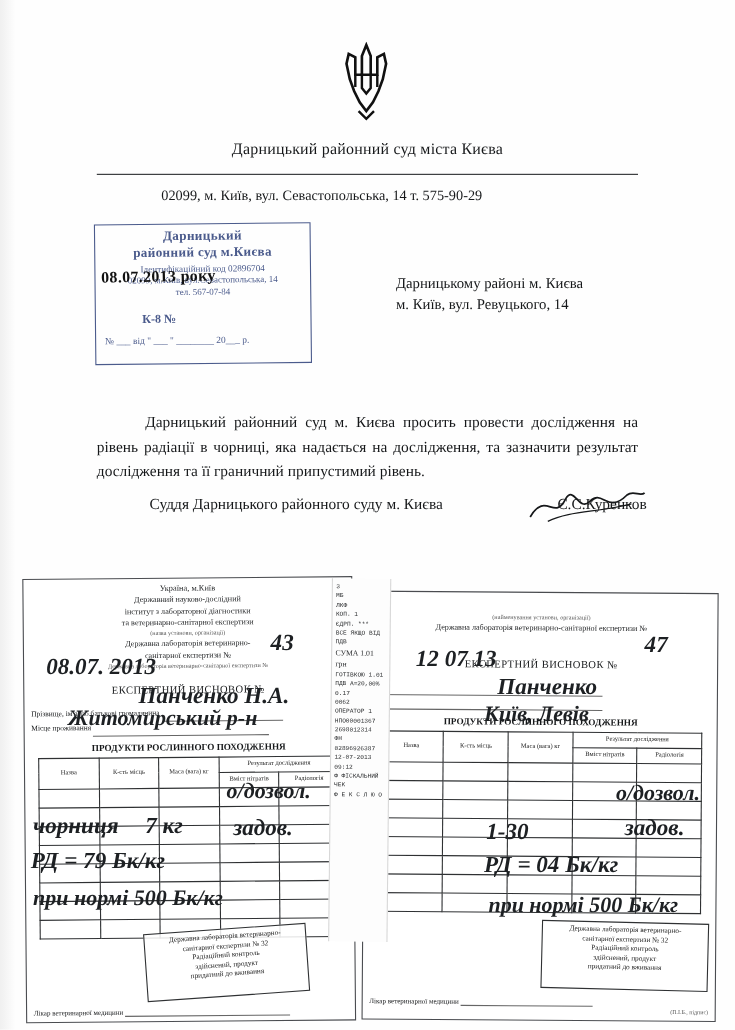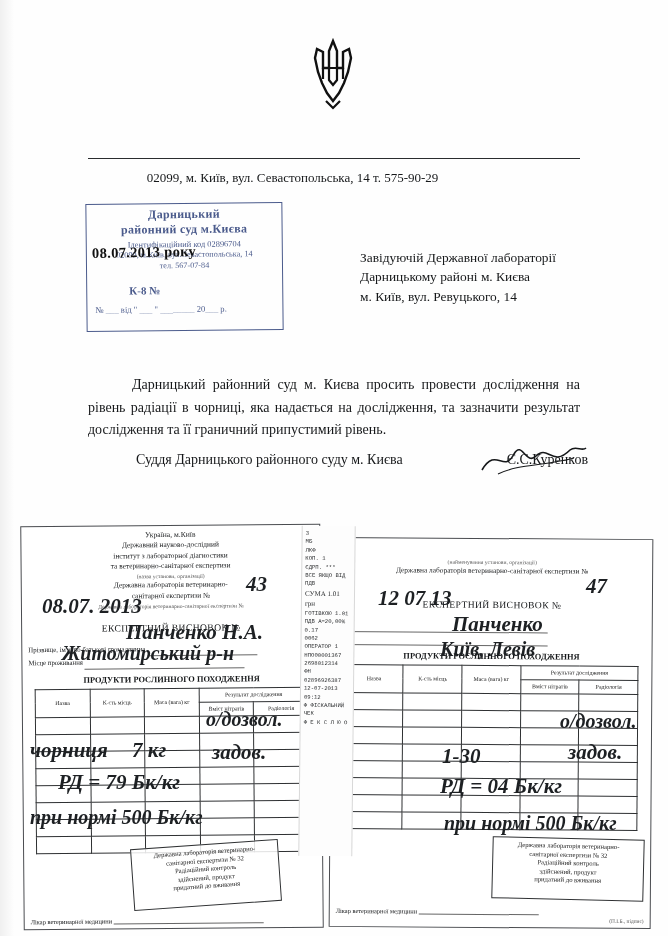--- a/index.html
+++ b/index.html
@@ -318,36 +318,36 @@
       <g fill="#111">
         <path d="M37 3 L41 13 L41 30 L47 30 L47 14 L53 11 L55 20 L52 34 L48 45 L43 55 L37 63 L31 55 L26 45 L22 34 L19 20 L21 11 L27 14 L27 30 L33 30 L33 13 Z" fill="none" stroke="#111" stroke-width="2.4"></path>
         <path d="M33 30 L33 42 L37 47 L41 42 L41 30 Z" fill="none" stroke="#111" stroke-width="2.2"></path>
         <path d="M27 30 L27 41" stroke="#111" stroke-width="2.2" fill="none"></path>
         <path d="M47 30 L47 41" stroke="#111" stroke-width="2.2" fill="none"></path>
         <path d="M30 63 L37 70 L44 63" fill="none" stroke="#111" stroke-width="2.2"></path>
       </g>
     </svg>
   </div>
 
+  <div class="court-title">Дарницький районний суд міста Києва</div>
   <div class="rule"></div>
   <div class="court-address">02099, м. Київ, вул. Севастопольська, 14  т. 575-90-29</div>
 
   <div class="stamp">
     <div class="s-big">Дарницький</div>
     <div class="s-big">районний суд м.Києва</div>
     <div class="s-code">Ідентифікаційний код 02896704</div>
     <div class="s-addr">02099, м.Київ, вул.Севастопольська, 14</div>
     <div class="s-addr">тел. 567-07-84</div>
     <div class="s-k8">К-8  №</div>
     <div class="s-line">№ ___ від " ___ " ________ 20___ р.</div>
   </div>
   <div class="stamp-date">08.07.2013 року</div>
 
   <div class="addressee">
-    <div>Завідуючій Державної лабораторії</div>
     <div>Дарницькому районі м. Києва</div>
     <div>м. Київ, вул. Ревуцького, 14</div>
   </div>
 
   <div class="body-text">Дарницький районний суд м. Києва просить провести дослідження на рівень радіації в чорниці, яка надається на дослідження, та зазначити результат дослідження та її граничний припустимий рівень.</div>
 
   <div class="sign-row">
     <div class="sign-left">Суддя Дарницького районного суду м. Києва</div>
     <div class="sign-right">Є.С.Куренков</div>
   </div>
@@ -467,21 +467,21 @@
     </div>
 
     <div class="hand big" style="left:42px; top:82px;">08.07. 2013</div>
     <div class="hand big" style="left:246px; top:60px;">43</div>
     <div class="hand big" style="left:126px; top:108px;">Панченко Н.А.</div>
     <div class="hand med" style="left:62px; top:130px;">Житомирський р-н</div>
     <div class="hand med" style="left:206px; top:196px;">о/дозвол.</div>
     <div class="hand big" style="left:30px; top:226px;">чорниця</div>
     <div class="hand big" style="left:132px; top:226px;">7 кг</div>
     <div class="hand big" style="left:212px; top:228px;">задов.</div>
-    <div class="hand big" style="left:28px; top:258px;margin-left:30px;">РД = 79 Бк/кг</div>
+    <div class="hand big" style="left:28px; top:258px;">РД = 79 Бк/кг</div>
     <div class="hand med" style="left:30px; top:294px;">при нормі 500 Бк/кг</div>
 
     <div class="rect-stamp" style="left:132px; top:332px; width:148px; height:62px; transform:rotate(-4deg);">
       <div>Державна лабораторія ветеринарно-</div>
       <div>санітарної експертизи № 32</div>
       <div>Радіаційний контроль</div>
       <div>здійснений, продукт</div>
       <div>придатний до вживання</div>
     </div>
 

